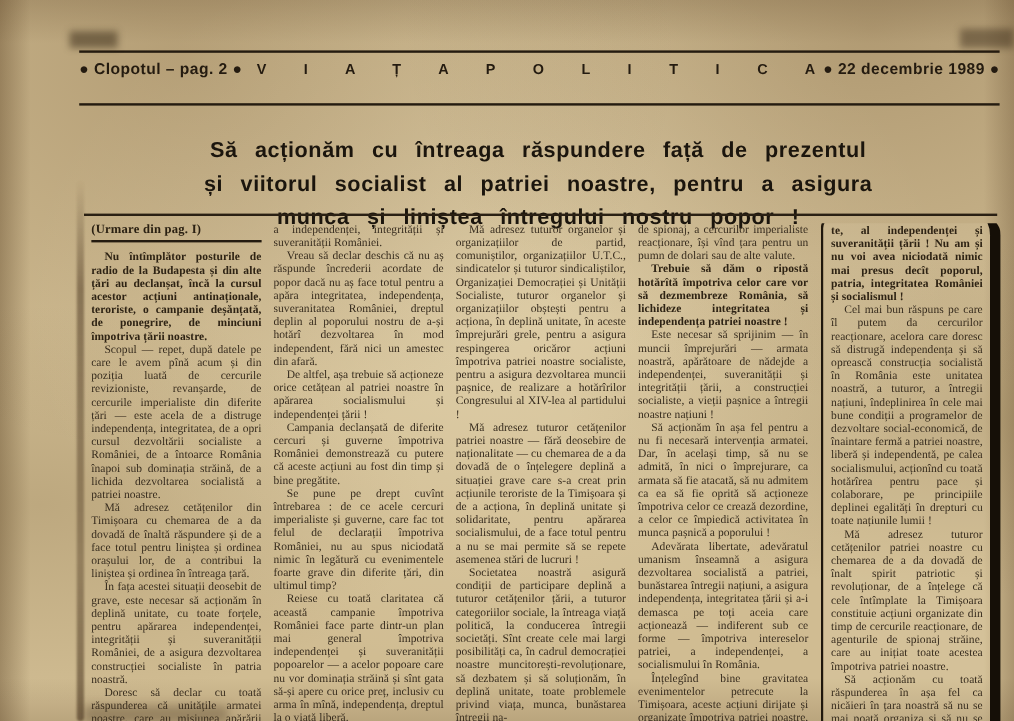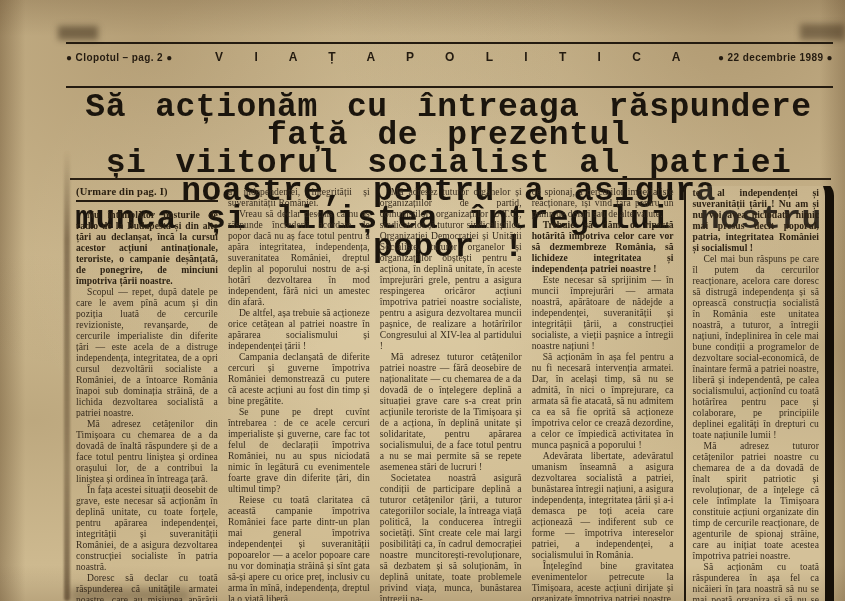--- a/index.html
+++ b/index.html
@@ -25,26 +25,26 @@
   .sm-tr{left:800px; top:24px; width:45px; height:16px; background:rgba(50,35,18,.45); filter:blur(3px);}
   .sm-bl{left:70px; top:588px; width:120px; height:14px; background:rgba(60,42,22,.30); filter:blur(4px);}
 
   .rule{position:absolute; left:66px; right:12px; height:2px; background:#241b10;}
   .rule-top{top:42px;}
   .rule-mid{top:86px; height:2px;}
   .rule-head{top:178px; height:2px; left:70px; right:14px; background:#2a2013;}
 
   header{position:absolute; top:50px; left:66px; right:12px; display:flex; align-items:baseline; justify-content:space-between;
     font-family:"Liberation Sans", sans-serif; font-weight:bold; color:#241b10;}
-  .hdr-side{font-size:10px; letter-spacing:.4px;}
+  .hdr-side{font-size:13px; letter-spacing:.4px;}
   .hdr-center{font-size:12px; letter-spacing:7px; word-spacing:14px; transform:translateX(6px);}
 
-  .headline{position:absolute; top:94px; left:70px; right:18px; margin:0; text-align:center;
-    font-family:Liberation Mono, monospace; font-weight:bold; color:#1b150d;
-    font-size:33px; line-height:28px; letter-spacing:.5px; word-spacing:9px;}
+  .headline{position:absolute; top:94px; left:70px; right:18px; margin:17px; text-align:center;
+    font-family:Liberation Sans, sans-serif; font-weight:bold; color:#1b150d;
+    font-size:18px; line-height:28px; letter-spacing:.5px; word-spacing:9px;}
   .headline span{display:block;}
 
   .columns{position:absolute; top:186px; left:76px; width:758px; bottom:0; overflow:hidden;
     display:flex; gap:10px;}
   .col{flex:1 1 0; min-width:0;}
   .col p{margin:0; font-size:9.6px; line-height:11px; text-align:justify; text-indent:11px;
     color:#372c1e; letter-spacing:.05px;}
   .col p.cont{text-indent:0;}
   .col p.hv{font-weight:bold; color:#2e2314;}
   .cont-note{font-weight:bold; font-size:10.5px; color:#2a2012; padding-bottom:3px; margin-bottom:7px;

